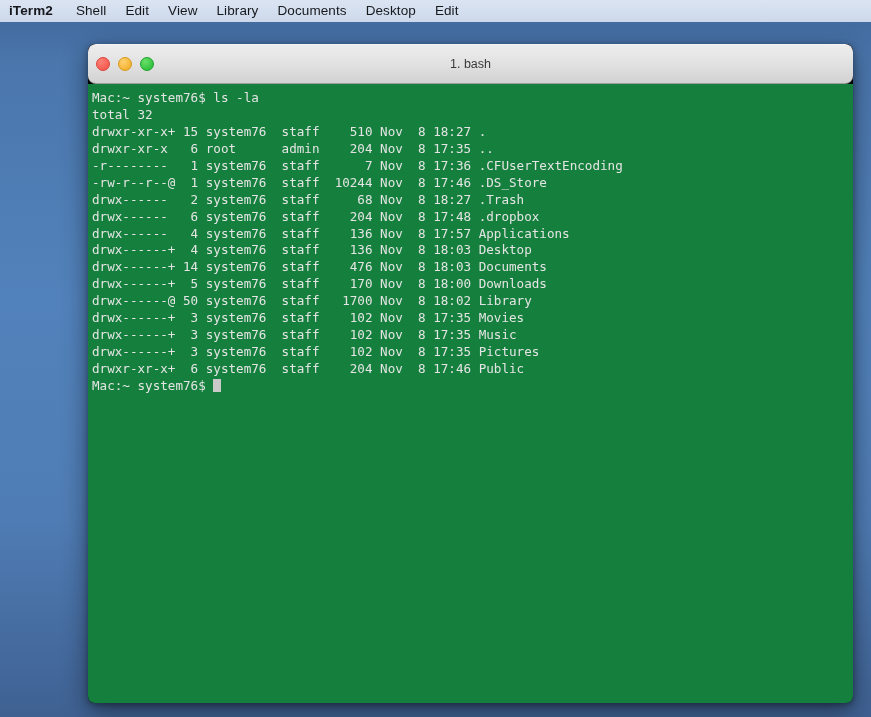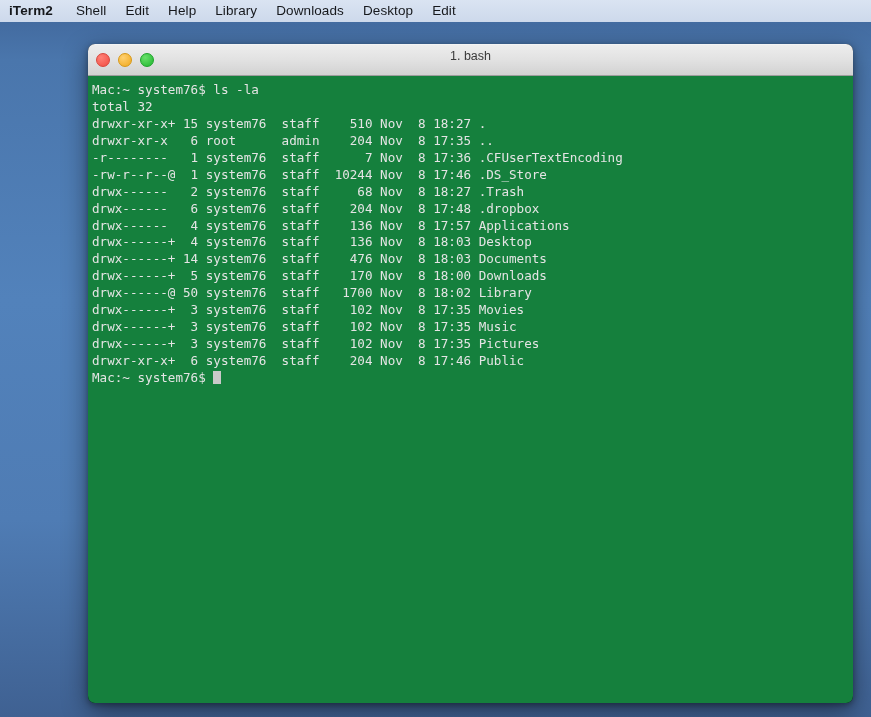--- a/index.html
+++ b/index.html
@@ -59,27 +59,28 @@
     top: 44px;
     width: 765px;
     height: 659px;
     border-radius: 7px 7px 7px 7px;
     box-shadow: 0 8px 26px rgba(0,0,0,0.45), 0 2px 6px rgba(0,0,0,0.35);
     overflow: hidden;
     background: #000;
   }
   #titlebar {
     position: relative;
-    height: 32px;
+    height: 40px;
     background: linear-gradient(180deg, #ededed 0%, #e2e2e2 48%, #d2d2d2 100%);
     border-bottom: 1px solid #9d9d9d;
     border-top: 1px solid #f3f3f3;
     box-sizing: border-box;
     display: flex;
-    align-items: flex-start;
+    align-items: center;
+    border-radius: 8px;
   }
   #traffic {
     position: absolute;
     left: 8px; top: 0; bottom: 0;
     display: flex;
     align-items: center;
     gap: 8px;
   }
   .light {
     width: 12px; height: 12px;
@@ -130,23 +131,23 @@
 </style>
 </head>
 <body>
 
 <div id="desktop">
 
   <div id="menubar">
     <div class="menu-item app-name">iTerm2</div>
     <div class="menu-item">Shell</div>
     <div class="menu-item">Edit</div>
-    <div class="menu-item">Help</div>
+    <div class="menu-item">View</div>
     <div class="menu-item">Library</div>
-    <div class="menu-item">Downloads</div>
+    <div class="menu-item">Documents</div>
     <div class="menu-item">Desktop</div>
     <div class="menu-item">Edit</div>
   </div>
 
   <div id="window">
 
     <div id="titlebar">
       <div id="traffic">
         <span class="light close"></span>
         <span class="light min"></span>

